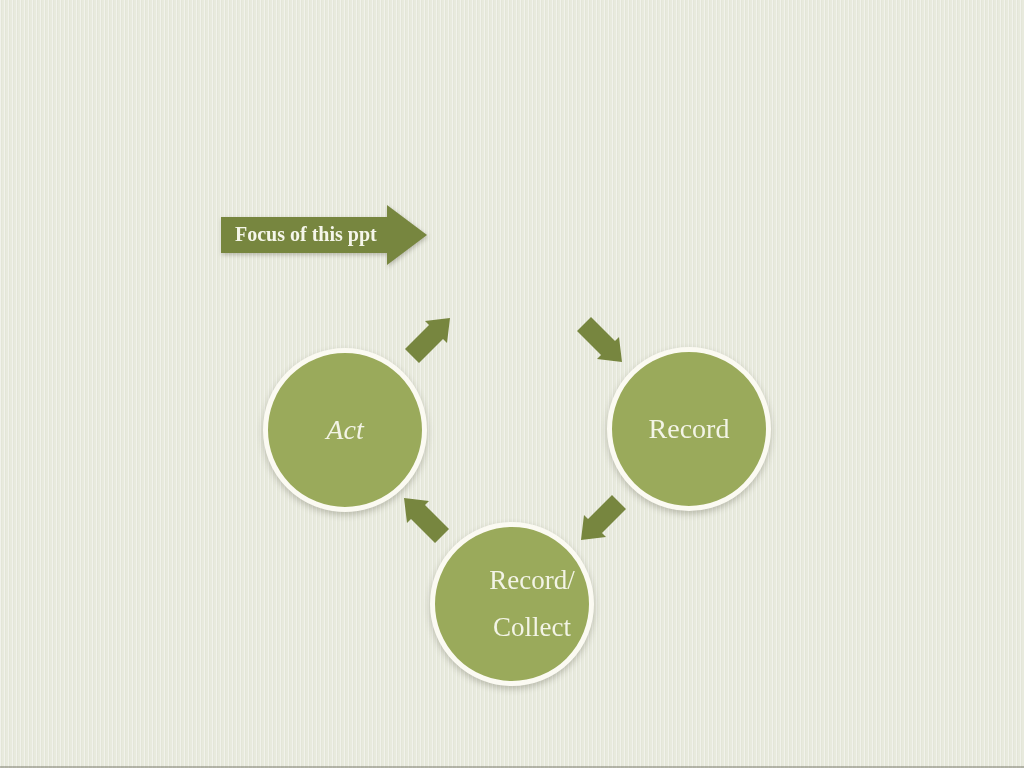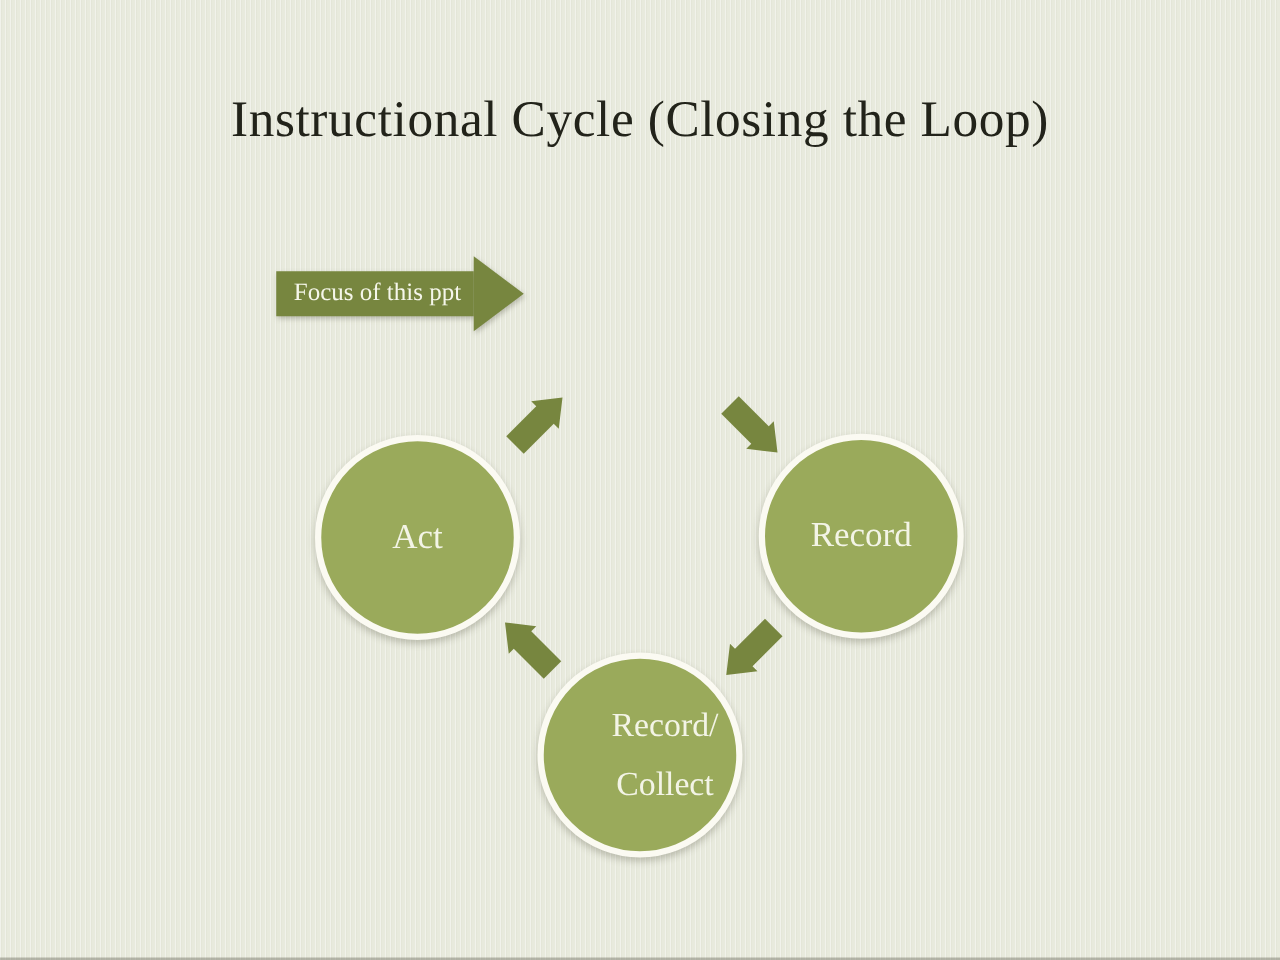--- a/index.html
+++ b/index.html
@@ -46,21 +46,21 @@
     font-size: 28px;
     z-index: 2;
     text-align: center;
   }
   .circle .line { display: block; }
   .circle--record { font-size: 27px; line-height: 1.75; padding-left: 40px; }
 
   .circle--plan    { left: 430px; top: 171px; }
   .circle--collect { left: 607px; top: 347px; }
   .circle--record  { left: 430px; top: 522px; }
-  .circle--act     { left: 252px; top: 348px; }
+  .circle--act     { left: 263px; top: 348px; font-style: italic; }
 
   .cycle-arrow {
     position: absolute;
     width: 56px; height: 56px;
     z-index: 1;
   }
   .cycle-arrow polygon {
     fill: #77863f;
   }
   .arrow--act-plan       { left: 398px; top: 314px; }
@@ -73,41 +73,40 @@
     left: 221px; top: 205px;
     height: 60px;
     display: flex;
     align-items: center;
     z-index: 3;
     filter: drop-shadow(1px 2px 2px rgba(70,70,50,0.30));
   }
   .callout-body {
     background: #77863f;
     color: #f5f6ea;
-    font-weight: normal;
+    font-weight: bold;
     font-size: 20px;
     height: 34px;
     display: flex;
     align-items: center;
     padding: 0 10px 2px 14px;
     white-space: nowrap;
   }
   .callout-head {
     width: 0; height: 0;
     border-top: 30px solid transparent;
     border-bottom: 30px solid transparent;
     border-left: 40px solid #77863f;
   }
 </style>
 </head>
 <body>
 
 <div class="slide">
 
-  <div class="title">Instructional Cycle (Closing the Loop)</div>
 
   <div class="callout">
     <div class="callout-body">Focus of this ppt</div>
     <div class="callout-head"></div>
   </div>
 
   <svg class="cycle-arrow arrow--act-plan" viewBox="0 0 56 56">
     <polygon points="52,4 27,7 31,11 7,35 21,49 45,25 49,29"></polygon>
   </svg>
   <svg class="cycle-arrow arrow--plan-collect" viewBox="0 0 56 56">

